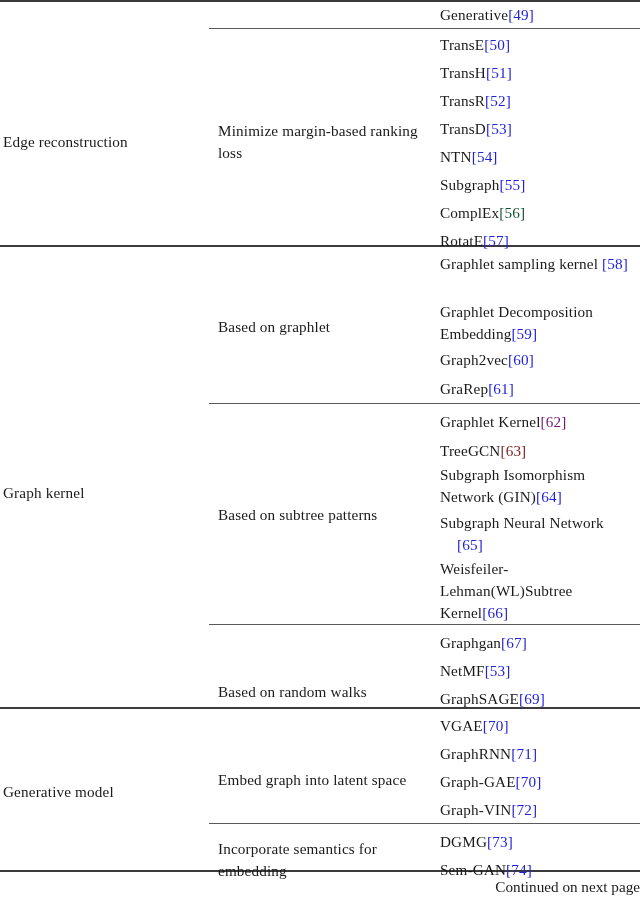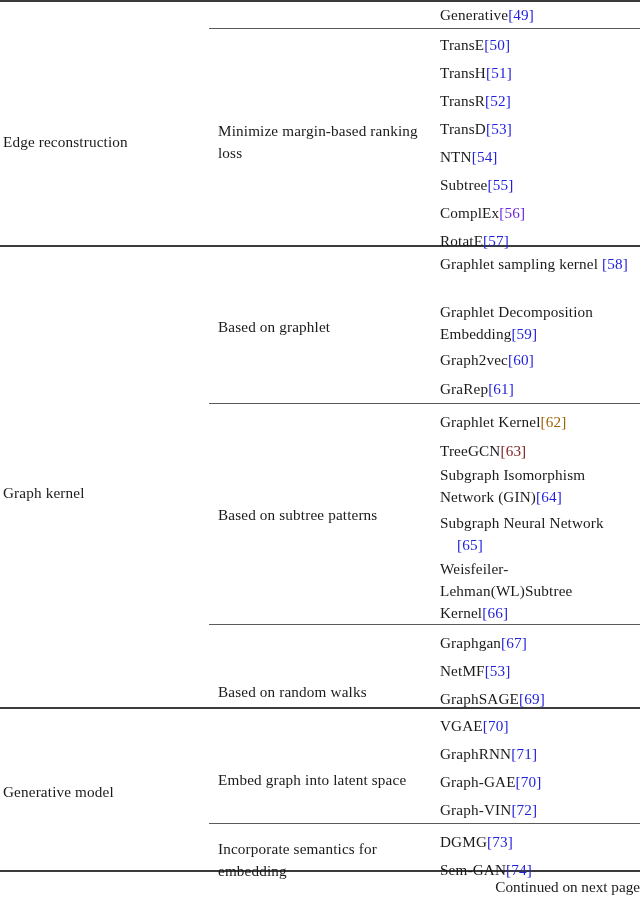--- a/index.html
+++ b/index.html
@@ -109,30 +109,30 @@
 
     <div class="cell col2" style="top:838px">Incorporate semantics for embedding</div>
 
     <div class="cell col3" style="top:4px"><span>Generative</span><span class="cite" style="color: rgb(34, 34, 221);">[49]</span></div>
 
     <div class="cell col3" style="top:34px"><span>TransE</span><span class="cite" style="color: rgb(34, 34, 221);">[50]</span></div>
     <div class="cell col3" style="top:62px"><span>TransH</span><span class="cite" style="color: rgb(34, 34, 221);">[51]</span></div>
     <div class="cell col3" style="top:90px"><span>TransR</span><span class="cite" style="color: rgb(34, 34, 221);">[52]</span></div>
     <div class="cell col3" style="top:118px"><span>TransD</span><span class="cite" style="color: rgb(34, 34, 221);">[53]</span></div>
     <div class="cell col3" style="top:146px"><span>NTN</span><span class="cite" style="color: rgb(34, 34, 221);">[54]</span></div>
-    <div class="cell col3" style="top:174px"><span>Subtree</span><span class="cite" style="color: rgb(34, 34, 221);">[55]</span></div>
-    <div class="cell col3" style="top:202px"><span>ComplEx</span><span class="cite" style="color: #6d28d9;">[56]</span></div>
+    <div class="cell col3" style="top:174px"><span>Subgraph</span><span class="cite" style="color: rgb(34, 34, 221);">[55]</span></div>
+    <div class="cell col3" style="top:202px"><span>ComplEx</span><span class="cite" style="color: #14532d;">[56]</span></div>
     <div class="cell col3" style="top:230px"><span>RotatE</span><span class="cite" style="color: rgb(34, 34, 221);">[57]</span></div>
 
     <div class="cell col3" style="top:253px"><span>Graphlet sampling kernel </span><span class="cite" style="color: rgb(34, 34, 221);">[58]</span></div>
     <div class="cell col3" style="top:301px"><span>Graphlet Decomposition Embedding</span><span class="cite" style="color: rgb(34, 34, 221);">[59]</span></div>
     <div class="cell col3" style="top:349px"><span>Graph2vec</span><span class="cite" style="color: rgb(34, 34, 221);">[60]</span></div>
     <div class="cell col3" style="top:378px"><span>GraRep</span><span class="cite" style="color: rgb(34, 34, 221); text-align: right;">[61]</span></div>
 
-    <div class="cell col3" style="top:411px"><span>Graphlet Kernel</span><span class="cite" style="color: #a16207;">[62]</span></div>
+    <div class="cell col3" style="top:411px"><span>Graphlet Kernel</span><span class="cite" style="color: #701a75;">[62]</span></div>
     <div class="cell col3" style="top:440px"><span>TreeGCN</span><span class="cite" style="color: #7f1d1d;">[63]</span></div>
     <div class="cell col3" style="top:464px"><span>Subgraph Isomorphism Network (GIN)</span><span class="cite" style="color: rgb(34, 34, 221); margin-top: 48px;">[64]</span></div>
     <div class="cell col3" style="top:512px"><span>Subgraph Neural Network </span><span class="cite" style="color: rgb(34, 34, 221); padding-left: 17px;">[65]</span></div>
     <div class="cell col3" style="top:558px"><span>Weisfeiler-Lehman(WL)Subtree Kernel</span><span class="cite" style="color: rgb(34, 34, 221);">[66]</span></div>
 
     <div class="cell col3" style="top:632px"><span>Graphgan</span><span class="cite" style="color: rgb(34, 34, 221);">[67]</span></div>
     <div class="cell col3" style="top:660px"><span>NetMF</span><span class="cite" style="color: rgb(34, 34, 221);">[53]</span></div>
     <div class="cell col3" style="top:688px"><span>GraphSAGE</span><span class="cite" style="color: rgb(34, 34, 221);">[69]</span></div>
 
     <div class="cell col3" style="top:715px"><span>VGAE</span><span class="cite" style="color: rgb(34, 34, 221);">[70]</span></div>

